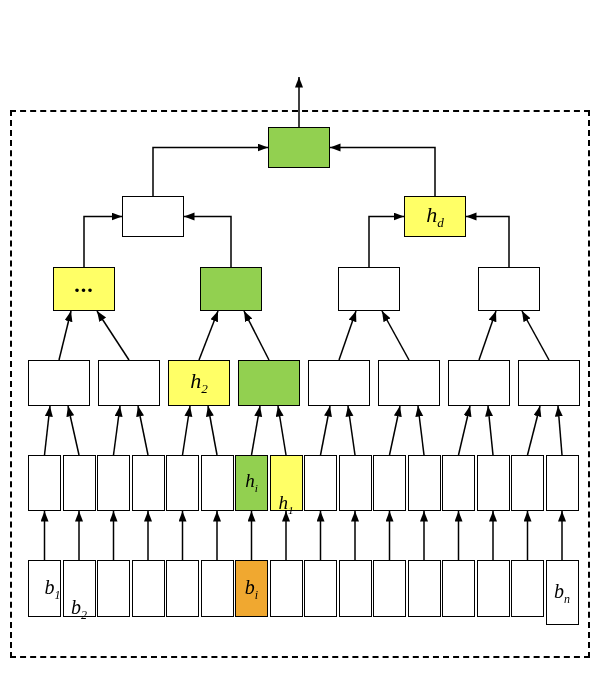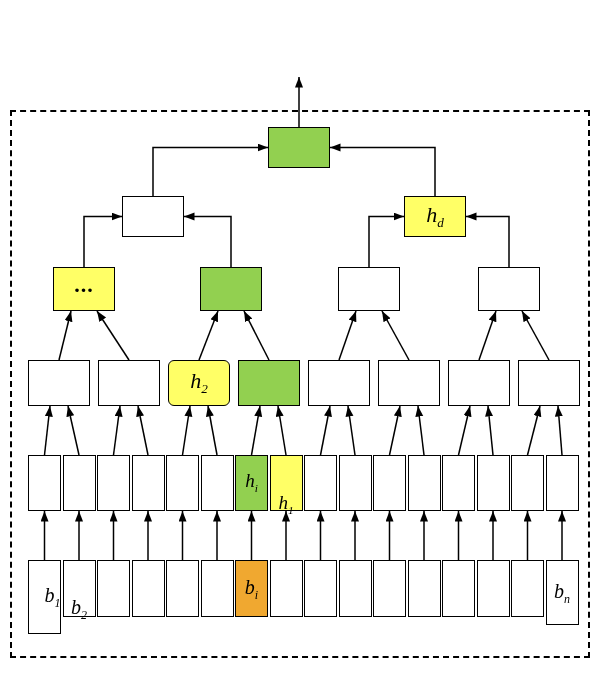--- a/index.html
+++ b/index.html
@@ -46,21 +46,21 @@
         <span class="math" style="font-size: 22px;"><span>h</span><sub>d</sub></span>
       </div>
       <div class="box yellow" style="left: 53px; top: 267px; width: 62px; height: 44px;">
         <span class="plain" style="font-size: 22px;">...</span>
       </div>
       <div class="box green" style="left: 200px; top: 267px; width: 62px; height: 44px;"></div>
       <div class="box" style="left: 338px; top: 267px; width: 62px; height: 44px;"></div>
       <div class="box" style="left: 478px; top: 267px; width: 62px; height: 44px;"></div>
       <div class="box" style="left: 28px; top: 360px; width: 62px; height: 46px;"></div>
       <div class="box" style="left: 98px; top: 360px; width: 62px; height: 46px;"></div>
-      <div class="box yellow" style="left: 168px; top: 360px; width: 62px; height: 46px; border-radius: 6px;">
+      <div class="box yellow" style="left: 168px; top: 360px; width: 62px; height: 46px;">
         <span class="math" style="font-size: 22px;"><span>h</span><sub>2</sub></span>
       </div>
       <div class="box green" style="left: 238px; top: 360px; width: 62px; height: 46px;"></div>
       <div class="box" style="left: 308px; top: 360px; width: 62px; height: 46px;"></div>
       <div class="box" style="left: 378px; top: 360px; width: 62px; height: 46px;"></div>
       <div class="box" style="left: 448px; top: 360px; width: 62px; height: 46px;"></div>
       <div class="box" style="left: 518px; top: 360px; width: 62px; height: 46px;"></div>
       <div class="box" style="left: 28px; top: 455px; width: 33px; height: 56px;"></div>
       <div class="box" style="left: 62.5px; top: 455px; width: 33px; height: 56px;"></div>
       <div class="box" style="left: 97px; top: 455px; width: 33px; height: 56px;"></div>
@@ -74,21 +74,21 @@
         <span class="math" style="font-size: 19px; margin-top: 44px;"><span>h</span><sub>1</sub></span>
       </div>
       <div class="box" style="left: 304px; top: 455px; width: 33px; height: 56px;"></div>
       <div class="box" style="left: 338.5px; top: 455px; width: 33px; height: 56px;"></div>
       <div class="box" style="left: 373px; top: 455px; width: 33px; height: 56px;"></div>
       <div class="box" style="left: 407.5px; top: 455px; width: 33px; height: 56px;"></div>
       <div class="box" style="left: 442px; top: 455px; width: 33px; height: 56px;"></div>
       <div class="box" style="left: 476.5px; top: 455px; width: 33px; height: 56px;"></div>
       <div class="box" style="left: 511px; top: 455px; width: 33px; height: 56px;"></div>
       <div class="box" style="left: 545.5px; top: 455px; width: 33px; height: 56px;"></div>
-      <div class="box" style="left: 28px; top: 560px; width: 33px; height: 74px; padding-left: 16px;">
+      <div class="box" style="left: 28px; top: 560px; width: 33px; height: 57px; padding-left: 16px;">
         <span class="math" style="font-size: 20px;"><span>b</span><sub>1</sub></span>
       </div>
       <div class="box" style="left: 62.5px; top: 560px; width: 33px; height: 57px;">
         <span class="math" style="font-size: 20px; margin-top: 40px;"><span>b</span><sub>2</sub></span>
       </div>
       <div class="box" style="left: 97px; top: 560px; width: 33px; height: 57px;"></div>
       <div class="box" style="left: 131.5px; top: 560px; width: 33px; height: 57px;"></div>
       <div class="box" style="left: 166px; top: 560px; width: 33px; height: 57px;"></div>
       <div class="box" style="left: 200.5px; top: 560px; width: 33px; height: 57px;"></div>
       <div class="box orange" style="left: 235px; top: 560px; width: 33px; height: 57px;">

